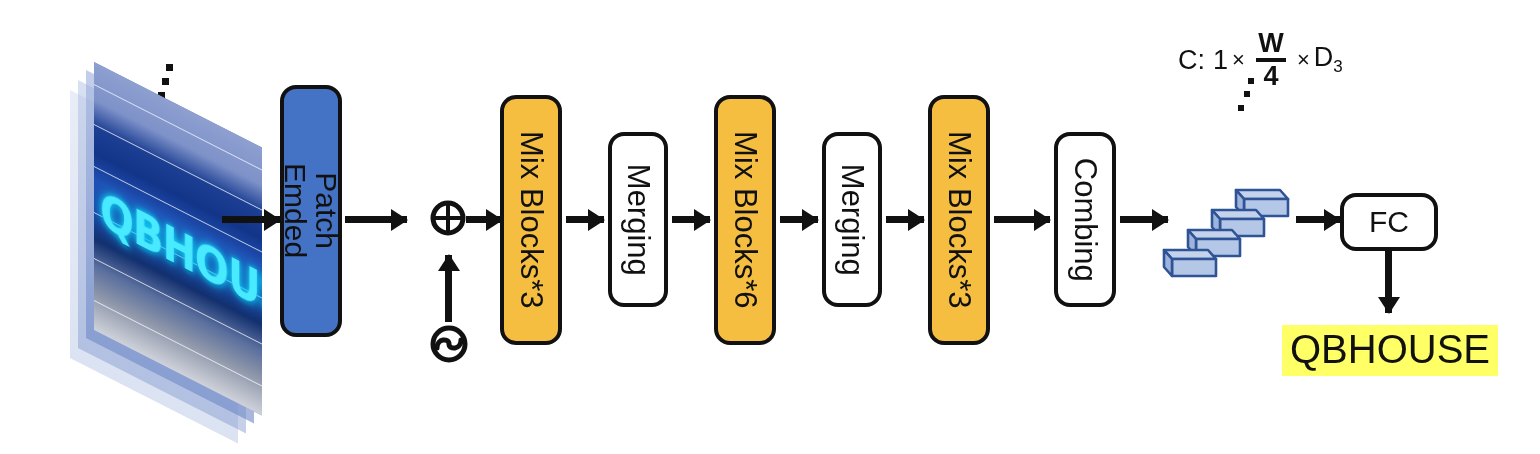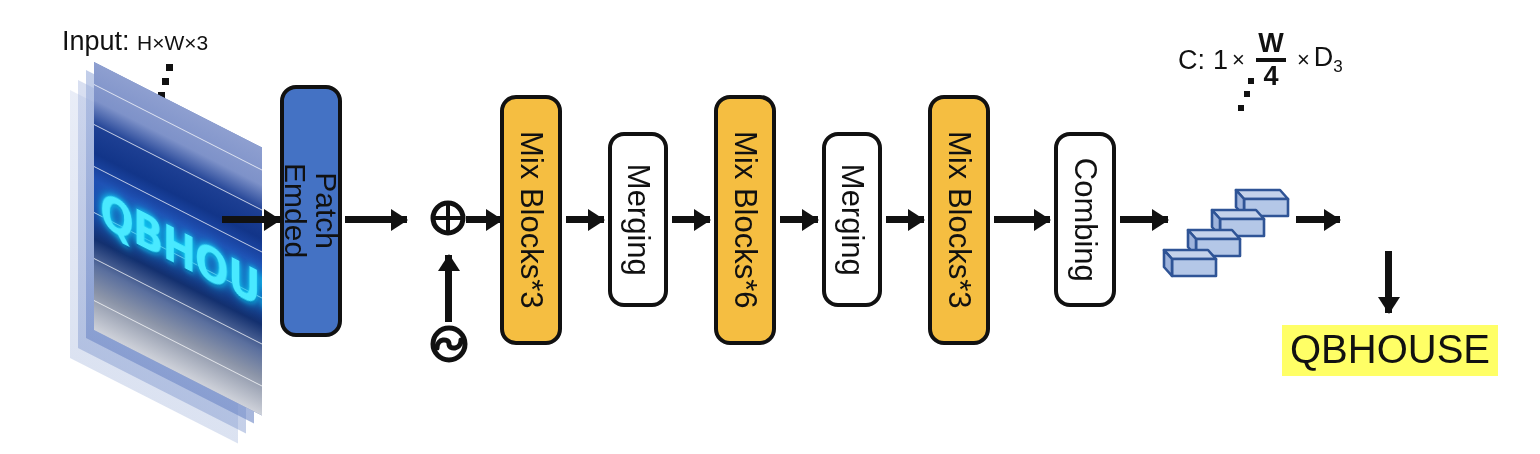--- a/index.html
+++ b/index.html
@@ -110,24 +110,20 @@
     position:absolute;left:1282px;top:325px;
     background:#FFFF66;padding:2px 8px 4px 8px;
     font-size:40px;color:#111;letter-spacing:0px;white-space:nowrap;
   }
 </style>
 </head>
 <body>
 
 <div id="stage">
 
-  <div class="input-label">
-    <span>Input:</span>
-    <span class="sub">H×W×3</span>
-  </div>
 
   <div class="dots-diag" style="left:140px;top:64px;">
     <i style="left:26px;top:0px;"></i>
     <i style="left:22px;top:14px;"></i>
     <i style="left:18px;top:28px;"></i>
     <i style="left:2px;top:48px;"></i>
     <i style="left:-2px;top:62px;"></i>
   </div>
 
   <div class="input-stack">
@@ -250,18 +246,21 @@
 
         <polygon points="2,64 46,64 54,73 10,73" fill="#C4D2EB"></polygon>
         <polygon points="10,73 54,73 54,90 10,90" fill="#B4C7E7"></polygon>
         <polygon points="2,64 10,73 10,90 2,81" fill="#9FB4DC"></polygon>
       </g>
     </svg>
   </div>
 
   <div class="arrow" style="left:1296px;top:216px;width:44px;"></div>
 
+  <div class="blk" style="left:1340px;top:193px;width:98px;height:58px;">
+    <div class="htxt">FC</div>
+  </div>
 
   <div class="arrow-down" style="left:1385px;top:251px;height:62px;"></div>
 
   <div class="out">QBHOUSE</div>
 
 </div>
 
 </body></html>

